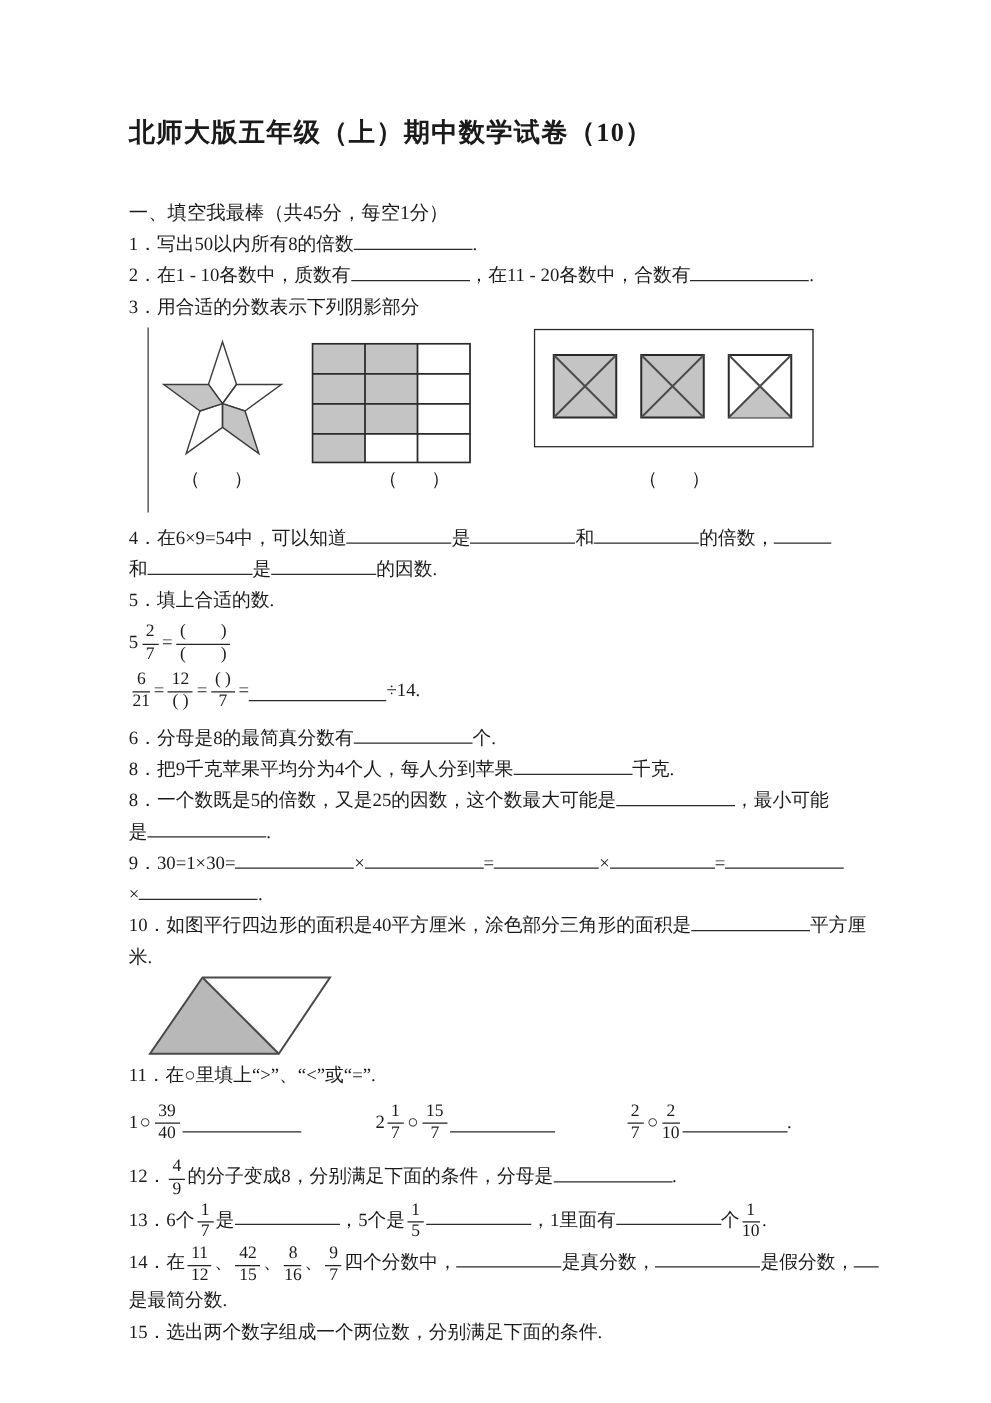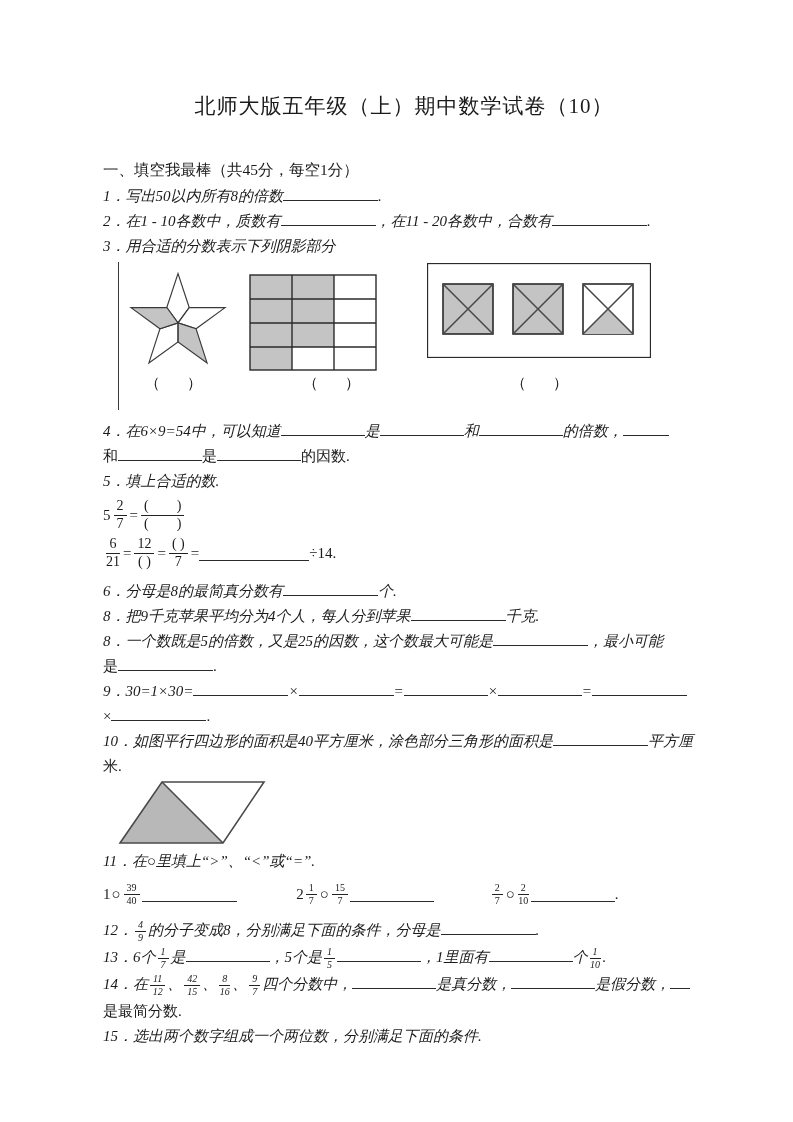--- a/index.html
+++ b/index.html
@@ -7,51 +7,51 @@
     width:793px; height:1122px;
     background:#ffffff;
     color:#1a1a1a;
     font-family:"Liberation Serif","DejaVu Serif",serif;
     font-size:15px;
     overflow:hidden;
   }
   .content { padding:92px 88px 0 103px; }
 
   .title {
-    text-align:center;
+    text-align:left;
     font-size:21px;
-    font-weight:normal;
+    font-weight:bold;
     margin:0 0 40px 0;
     letter-spacing:1px;
   }
   .sec-heading {
     font-weight:normal;
     font-size:15.5px;
     margin:0 0 4px 0;
   }
-  p.line { margin:0 0 2px 0; line-height:23px;font-style:italic; }
+  p.line { margin:0 0 2px 0; line-height:23px; }
   p.cont { margin:0 0 2px 0; line-height:23px; }
 
   .blank {
     display:inline-block;
     width:84px; height:14px;
     border-bottom:1px solid #2a2a2a;
     vertical-align:baseline;
   }
   .blank.b95 { width:95px; }
   .blank.b110 { width:110px; }
   .blank.short { width:46px; }
   .blank.tiny { width:20px; }
 
   .frac {
     display:inline-block;
     text-align:center;
     vertical-align:-0.65em;
     line-height:1.05;
-    font-size:10px;
+    font-size:14px;
     margin:0 2px;
   }
   .frac .num { display:block; border-bottom:1px solid #222; padding:0 3px 1px; }
   .frac .den { display:block; padding-top:1px; }
 
   .figure-area {
     position:relative;
     height:148px;
     margin:4px 0 10px 15px;
     border-left:1px solid #3a3a3a;

